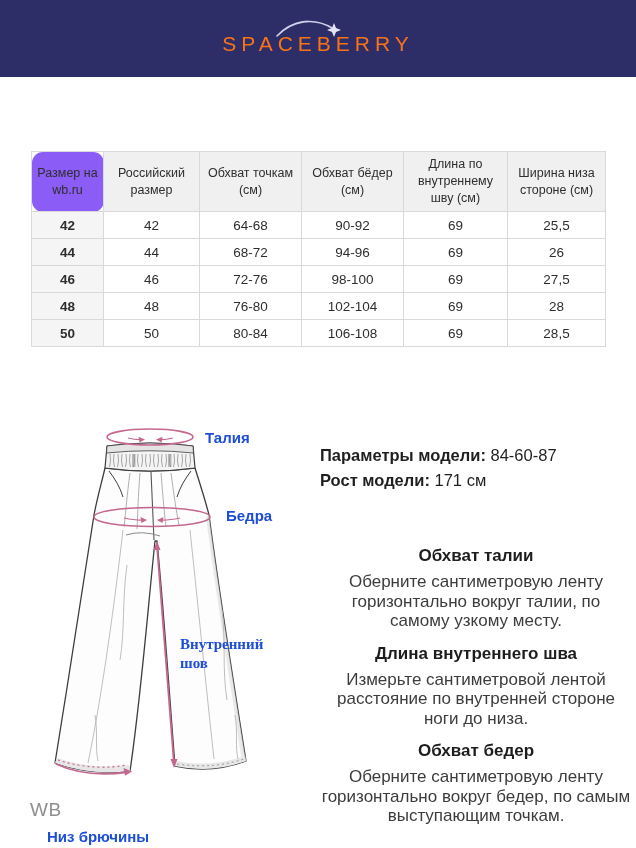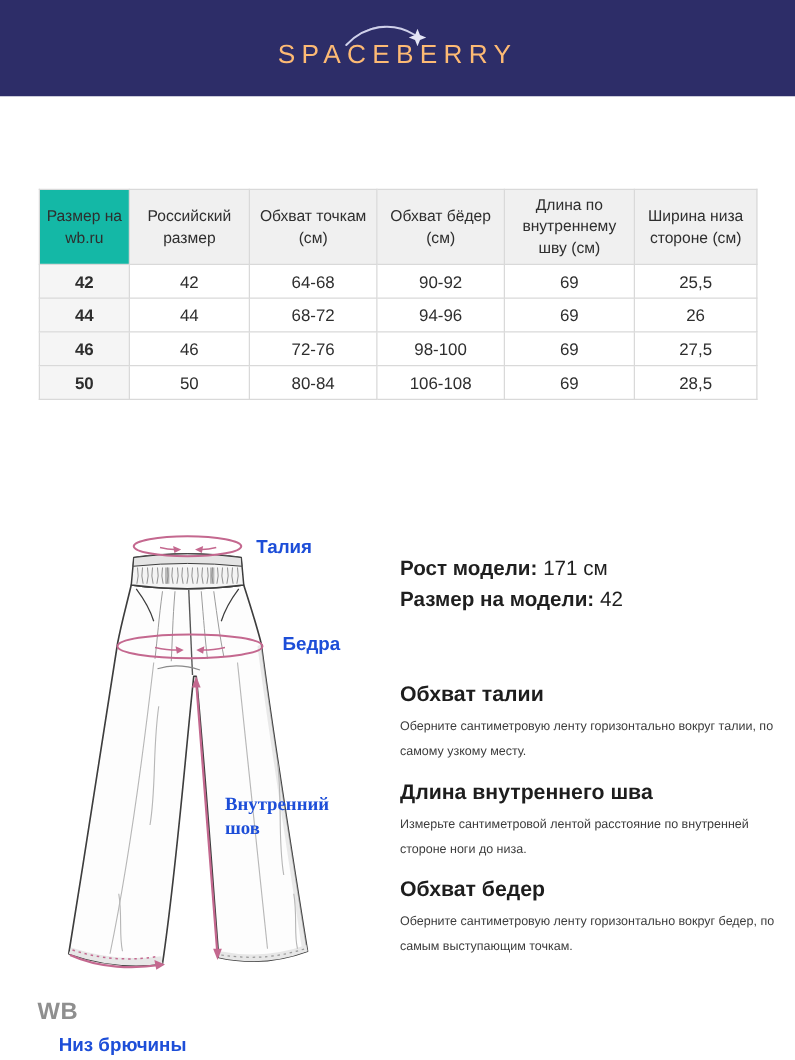--- a/index.html
+++ b/index.html
@@ -3,55 +3,55 @@
 <meta charset="utf-8">
 <style>
   * { margin:0; padding:0; box-sizing:border-box; }
   html,body { background:#ffffff; }
   body { font-family:"Liberation Sans", sans-serif; color:#2e2e2e; }
   .page { position:relative; width:636px; height:848px; background:#ffffff; overflow:hidden; }
 
   
   .brand-bar { position:absolute; left:0; top:0; width:636px; height:77px; background:#2d2d68;
                display:flex; align-items:center; justify-content:center; }
-  .logo { position:relative; color:#fdba74; font-size:21px; font-weight:500; letter-spacing:5px;
+  .logo { position:relative; color:#f97316; font-size:21px; font-weight:500; letter-spacing:5px;
           padding-top:10px; }
   .logo svg { position:absolute; top:-8px; left:52px; }
 
   
   table.size-table { position:absolute; left:31px; top:151px; width:574px; border-collapse:collapse;
                      table-layout:fixed; }
   .size-table th, .size-table td { border:1px solid #d9d9d9; text-align:center; vertical-align:middle; }
   .size-table th { background:#f0f0f0; font-size:12.5px; font-weight:500; color:#2e2e2e;
                    height:60px; line-height:1.35; padding:4px 3px; }
   .size-table td { font-size:13.5px; height:27px; padding:2px 3px; background:#ffffff; }
   .size-table td.first { background:#f5f5f5; font-weight:700; }
-  .size-table th.first { background:#14b8a6; }
+  .size-table th.first { background:#8b5cf6;border-radius:11px; }
   .c0{width:72px}.c1{width:96px}.c2{width:102px}.c3{width:102px}.c4{width:104px}.c5{width:98px}
 
   
   .pants-svg { position:absolute; left:30px; top:415px; }
   .diag-label { position:absolute; font-size:15px; font-weight:600; color:#1d4ed8; line-height:1.25; }
   .lbl-waist { left:205px; top:429px; }
   .lbl-hips  { left:226px; top:507px; }
   .lbl-inseam{ left:180px; top:635px; width:92px;font-family:Liberation Serif, serif; }
   .lbl-hem   { left:47px;  top:784px;margin-top:44px; }
-  .wb-mark { position:absolute; left:30px; top:799px; font-size:19px; font-weight:700;
+  .wb-mark { position:absolute; left:30px; top:799px; font-size:19px; font-weight:400;
              color:#8f8f8f; letter-spacing:0.5px; }
 
   
   .model-info { position:absolute; left:320px; top:443px; width:316px; }
   .model-line { font-size:16.5px; line-height:24.5px; color:#1f1f1f; }
   .model-line .lab { font-weight:600; }
   .model-line .val { font-weight:400; }
 
-  .measure-sections { position:absolute; left:320px; top:546px; width:312px; }
+  .measure-sections { position:absolute; left:320px; top:546px; width:312px;text-align:center; }
   .m-section { margin-bottom:13px; }
   .m-title { font-size:17px; font-weight:600; color:#1d1d1d; margin-bottom:6px; }
-  .m-body  { font-size:10px; line-height:19.5px; color:#3c3c3c; }
+  .m-body  { font-size:17px; line-height:19.5px; color:#3c3c3c; }
 </style>
 </head>
 <body>
 
 <div class="page">
 
   <div class="brand-bar">
     <div class="logo">
       <svg width="72" height="28" viewBox="0 0 72 28">
         <path d="M3,22 C18,6 40,3 58,14" fill="none" stroke="#cfd0ea" stroke-width="1.6" stroke-linecap="round"></path>
@@ -100,20 +100,28 @@
       </tr>
       <tr>
         <td class="first">46</td>
         <td>46</td>
         <td>72-76</td>
         <td>98-100</td>
         <td>69</td>
         <td>27,5</td>
       </tr>
       <tr>
+        <td class="first">48</td>
+        <td>48</td>
+        <td>76-80</td>
+        <td>102-104</td>
+        <td>69</td>
+        <td>28</td>
+      </tr>
+      <tr>
         <td class="first">50</td>
         <td>50</td>
         <td>80-84</td>
         <td>106-108</td>
         <td>69</td>
         <td>28,5</td>
       </tr>
     </tbody>
   </table>
 
@@ -189,26 +197,26 @@
   </svg>
 
   <div class="diag-label lbl-waist">Талия</div>
   <div class="diag-label lbl-hips">Бедра</div>
   <div class="diag-label lbl-inseam">Внутренний шов</div>
   <div class="diag-label lbl-hem">Низ брючины</div>
   <div class="wb-mark">WB</div>
 
   <div class="model-info">
     <div class="model-line">
+      <span class="lab">Параметры модели:</span>
+      <span class="val">84-60-87</span>
+    </div>
+    <div class="model-line">
       <span class="lab">Рост модели:</span>
       <span class="val">171 см</span>
-    </div>
-    <div class="model-line">
-      <span class="lab">Размер на модели:</span>
-      <span class="val">42</span>
     </div>
   </div>
 
   <div class="measure-sections">
     <div class="m-section">
       <div class="m-title">Обхват талии</div>
       <div class="m-body">Оберните сантиметровую ленту горизонтально вокруг талии, по самому узкому месту.</div>
     </div>
     <div class="m-section">
       <div class="m-title">Длина внутреннего шва</div>

